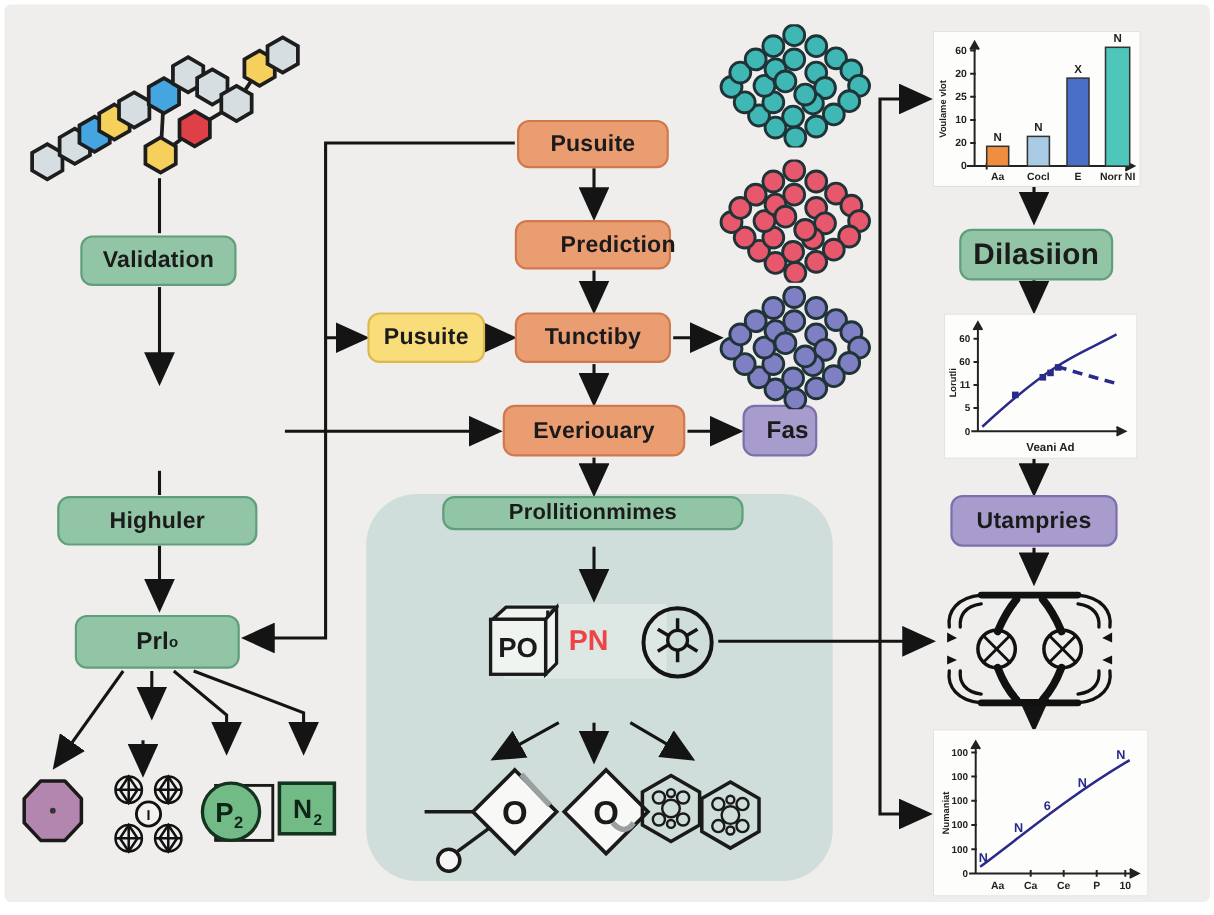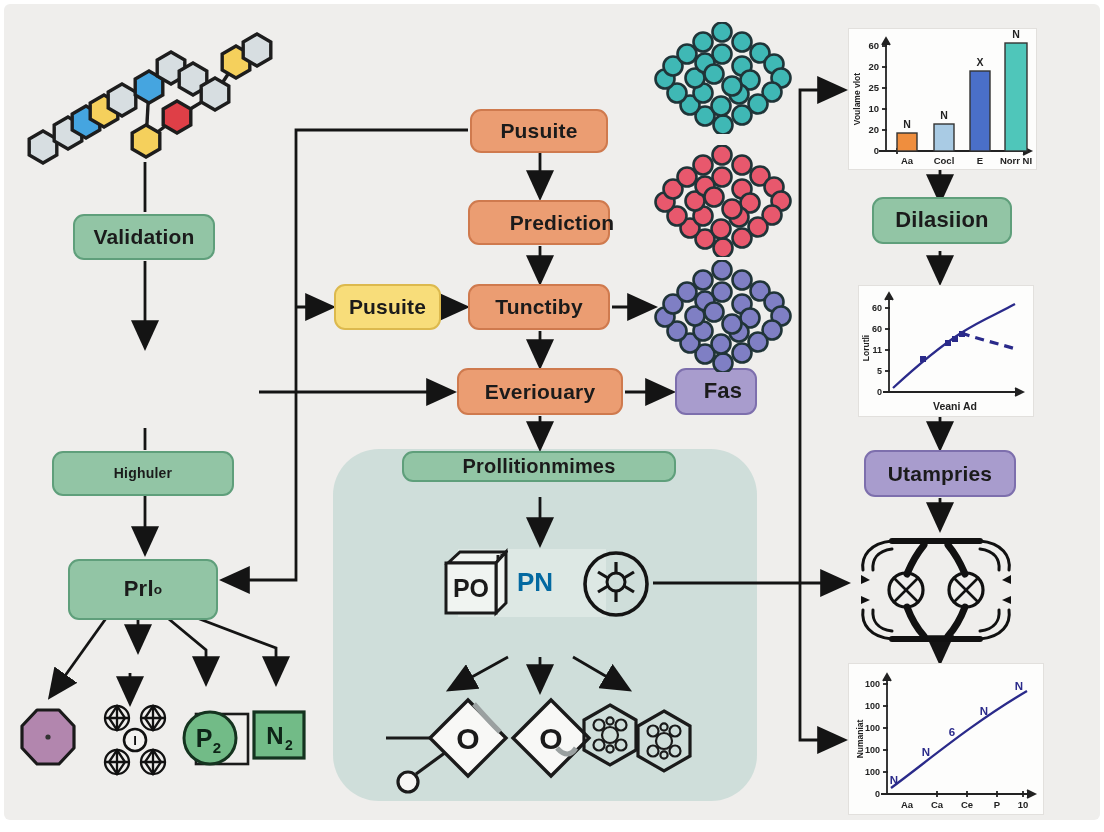--- a/index.html
+++ b/index.html
@@ -11,21 +11,21 @@
   .green{background:#92c5a5;border-color:#5f9f7b;}
   .orange{background:#eb9d72;border-color:#cf7a4e;}
   .yellow{background:#f8dd7a;border-color:#dcb94e;}
   .purple{background:#a89ccd;border-color:#7d6fad;}
   .panel{position:absolute;background:#fdfdfc;border:1px solid #e2e0dd;}
   .abs{position:absolute;}
   .sub{font-size:.62em;vertical-align:-0.35em;font-weight:600;}
   svg text{font-family:"Liberation Sans",sans-serif;}
   #tealPanel{position:absolute;left:333px;top:449px;width:424px;height:352px;background:#cfdeda;border-radius:46px;}
   #pnBand{position:absolute;left:458px;top:549px;width:148px;height:68px;background:#dde8e4;}
-  .pn-text{position:absolute;font-weight:600;color:#0369a1;}
+  .pn-text{position:absolute;font-weight:600;color:#ef4444;}
 </style>
 </head>
 <body>
 
 <div id="canvas">
   <div id="paper"></div>
 
   <div id="tealPanel"></div>
 
   <svg class="abs" style="left:0;top:0;" width="1104" height="832" viewBox="0 0 1104 832">
@@ -94,25 +94,25 @@
       <use href="#hex" x="236" y="62" fill="#f5d05c"></use>
       <use href="#hex" x="257" y="50" fill="#d7dee1"></use>
     </g>
   </svg>
 
   <div class="box green" style="left:73px;top:214px;width:142px;height:46px;font-size:21px;">
     <span>Validation</span>
   </div>
 
 
-  <div class="box green" style="left:52px;top:451px;width:182px;height:45px;font-size:14px;">
+  <div class="box green" style="left:52px;top:451px;width:182px;height:45px;font-size:21px;">
     <span>Highuler</span>
   </div>
 
-  <div class="box green" style="left:68px;top:559px;width:150px;height:61px;font-size:22px;flex-direction:row;">
+  <div class="box green" style="left:68px;top:559px;width:150px;height:49px;font-size:22px;flex-direction:row;">
     <span>Prl</span>
       <span class="sub">o</span>
   </div>
 
   <div class="box orange" style="left:470px;top:109px;width:138px;height:44px;font-size:21px;">
     <span>Pusuite</span>
   </div>
 
   <div class="box orange" style="left:468px;top:200px;width:142px;height:45px;font-size:21px;padding-left:46px;">
     <span>Prediction</span>
@@ -123,29 +123,29 @@
   </div>
 
   <div class="box orange" style="left:468px;top:284px;width:142px;height:46px;font-size:21px;">
     <span>Tunctiby</span>
   </div>
 
   <div class="box orange" style="left:457px;top:368px;width:166px;height:47px;font-size:21px;">
     <span>Everiouary</span>
   </div>
 
-  <div class="box purple" style="left:675px;top:368px;width:82px;height:47px;font-size:22px;padding-left:14px;">
+  <div class="box purple" style="left:675px;top:368px;width:68px;height:47px;font-size:22px;padding-left:14px;">
     <span>Fas</span>
   </div>
 
   <div class="box green" style="left:402px;top:451px;width:274px;height:31px;font-size:20px;">
     <span>Prollitionmimes</span>
   </div>
 
-  <div class="box green" style="left:872px;top:197px;width:140px;height:47px;font-size:22px;">
+  <div class="box green" style="left:872px;top:208px;width:140px;height:47px;font-size:27px;">
     <span>Dilasiion</span>
   </div>
 
   <div class="box purple" style="left:864px;top:450px;width:152px;height:47px;font-size:21px;">
     <span>Utampries</span>
   </div>
 
   <div id="pnBand"></div>
 
   <svg class="abs" style="left:438px;top:545px;" width="70" height="78" viewBox="0 0 70 78">

